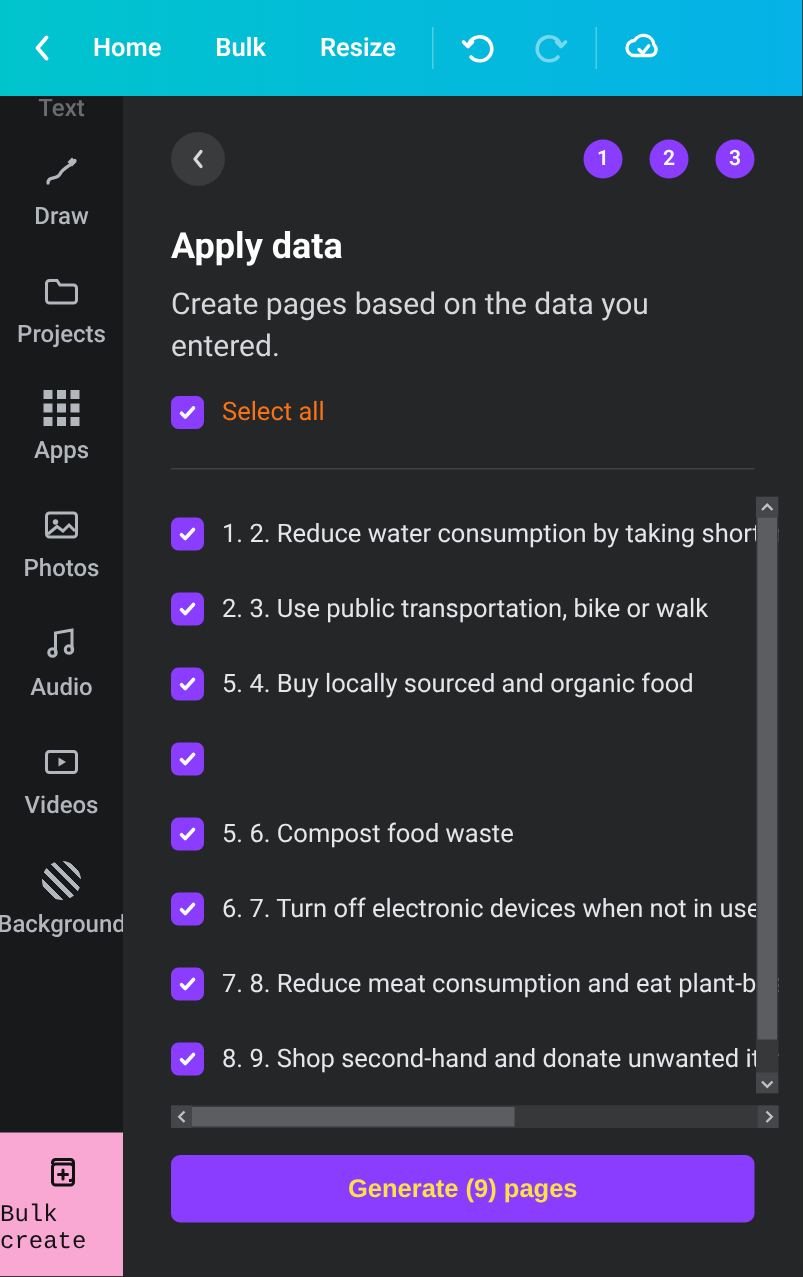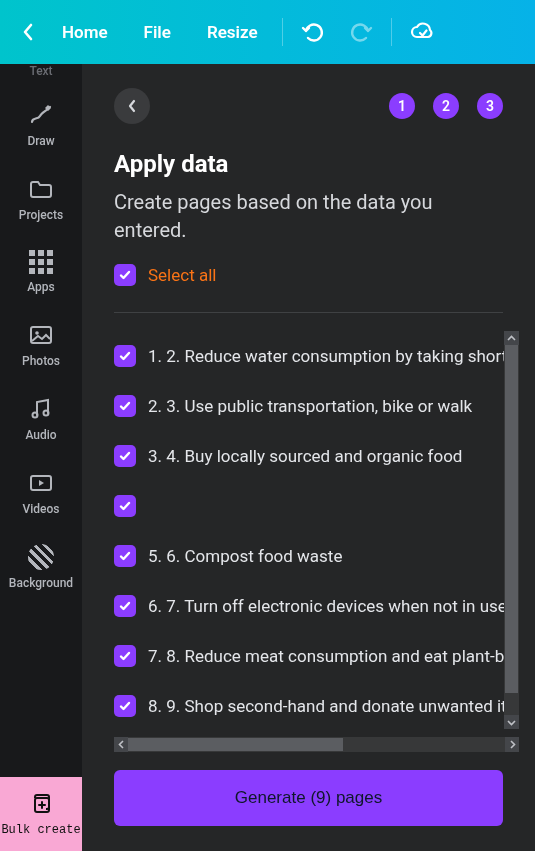--- a/index.html
+++ b/index.html
@@ -71,21 +71,21 @@
     cursor: pointer;
     color: #b3b6bc;
   }
   .sidebar-item.partial {
     padding-top: 0;
     height: 20px;
     color: #6a6c72;
     font-size: 11px;
   }
   .sidebar-item span {
-    font-size: 12px;
+    font-size: 16px;
     font-weight: 500;
   }
   .sidebar-item svg { display: block; }
   .sidebar-item.active {
     background: #f9a8d4;
     color: #111;
     border-radius: 0;
     font-family: Liberation Mono, monospace;
   }
   .sidebar-item.active svg path,
@@ -250,27 +250,27 @@
     top: 1px; bottom: 1px;
     width: 57%;
     background: #5b5d61;
   }
 
   .generate-row {
     padding: 18px 32px 0 32px;
   }
   .generate-btn {
     width: 100%;
-    height: 56px;
+    height: 45px;
     background: #8b3dff;
     border: none;
     border-radius: 6px;
-    color: #0f172a;
+    color: #fde047;
     font-size: 17px;
-    font-weight: 400;
+    font-weight: 700;
     cursor: pointer;
   }
 
   .apps-grid-icon {
     display: grid;
     grid-template-columns: repeat(3, 6px);
     grid-template-rows: repeat(3, 6px);
     gap: 3px;
   }
   .apps-grid-icon div { background: #b3b6bc; width:6px; height:6px; }
@@ -283,21 +283,21 @@
 </head>
 <body>
 
 <div class="header">
   <div class="header-back">
     <svg width="12" height="18" viewBox="0 0 12 18">
         <path d="M9 2 L3 9 L9 16" stroke="#fff" stroke-width="2.6" fill="none" stroke-linecap="round" stroke-linejoin="round"></path>
       </svg>
   </div>
   <div class="header-item">Home</div>
-  <div class="header-item">File</div>
+  <div class="header-item">Bulk</div>
   <div class="header-item">Resize</div>
   <div class="header-sep"></div>
   <div class="header-icon-btn">
     <svg width="26" height="26" viewBox="0 0 26 26">
         <path d="M6 12 A8 8 0 1 1 8 19 M6 12 l-3 -3 M6 12 l3 -3" stroke="#fff" stroke-width="2.4" fill="none" stroke-linecap="round"></path>
       </svg>
   </div>
   <div class="header-icon-btn dim">
     <svg width="26" height="26" viewBox="0 0 26 26">
         <path d="M20 12 A8 8 0 1 0 18 19 M20 12 l3 -3 M20 12 l-3 -3" stroke="#fff" stroke-width="2.4" fill="none" stroke-linecap="round"></path>
@@ -433,21 +433,21 @@
             </svg>
           </div>
           <span>2. 3. Use public transportation, bike or walk</span>
         </div>
         <div class="list-row">
           <div class="chk">
             <svg width="14" height="14" viewBox="0 0 14 14">
               <path d="M3 7.5 l2.5 2.5 l5.5 -6" stroke="#fff" stroke-width="2.4" fill="none" stroke-linecap="round" stroke-linejoin="round"></path>
             </svg>
           </div>
-          <span>3. 4. Buy locally sourced and organic food</span>
+          <span>5. 4. Buy locally sourced and organic food</span>
         </div>
         <div class="list-row">
           <div class="chk">
             <svg width="14" height="14" viewBox="0 0 14 14">
               <path d="M3 7.5 l2.5 2.5 l5.5 -6" stroke="#fff" stroke-width="2.4" fill="none" stroke-linecap="round" stroke-linejoin="round"></path>
             </svg>
           </div>
         </div>
         <div class="list-row">
           <div class="chk">

